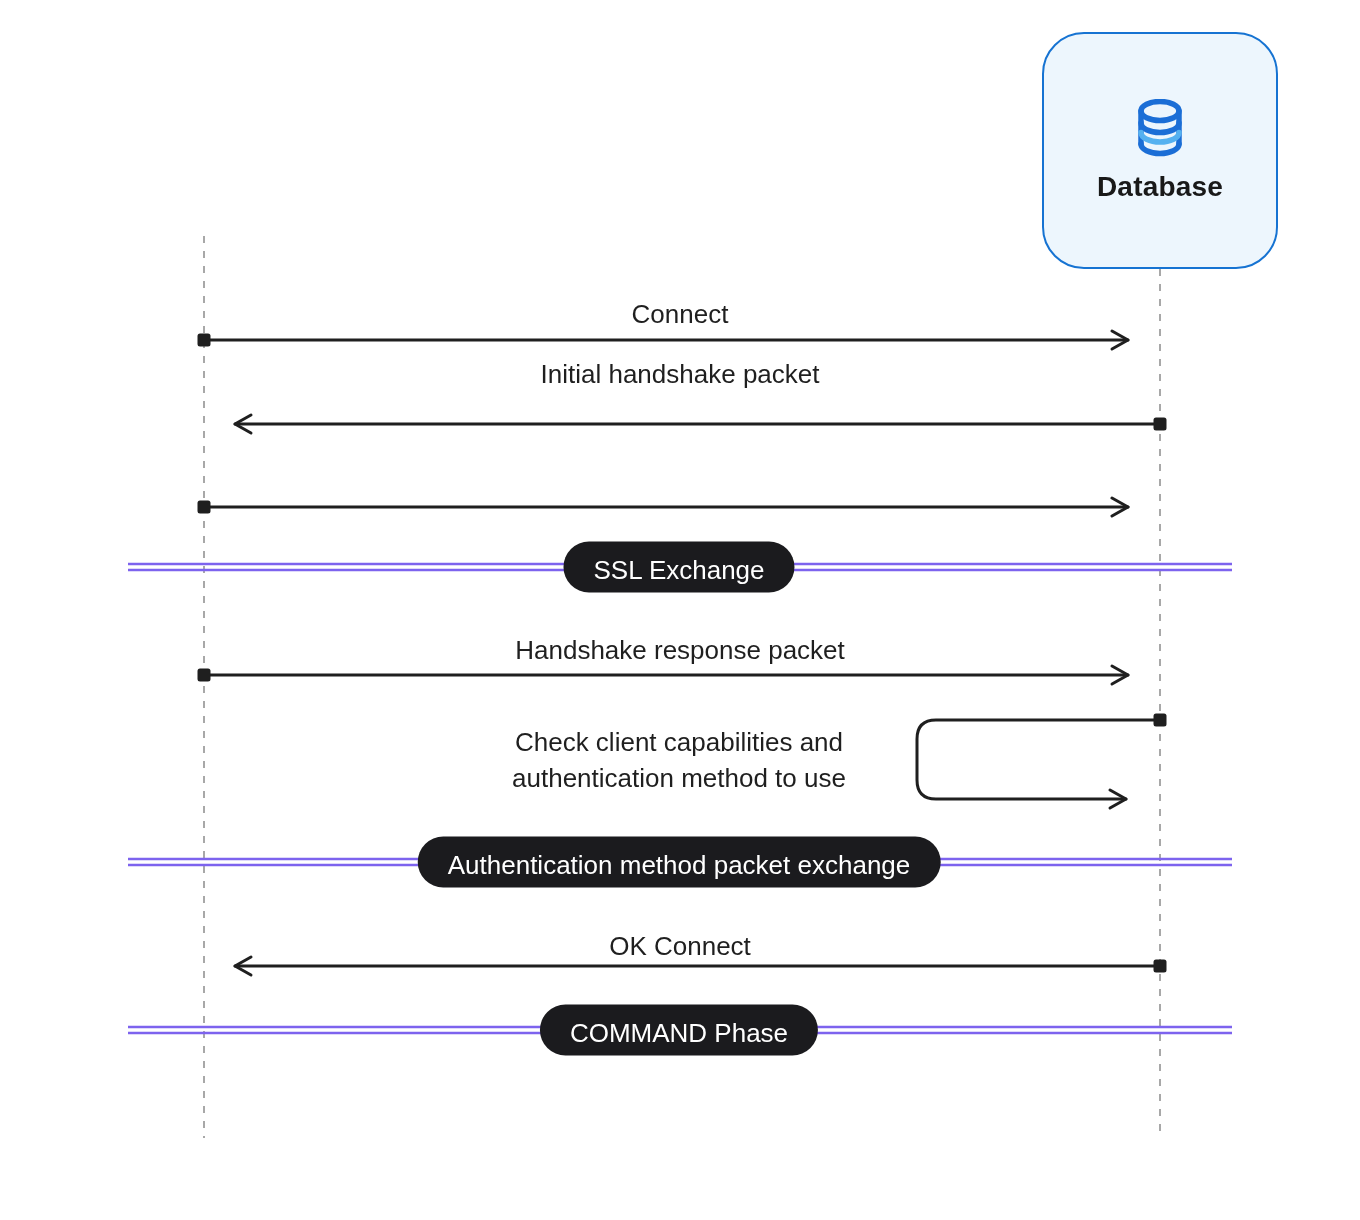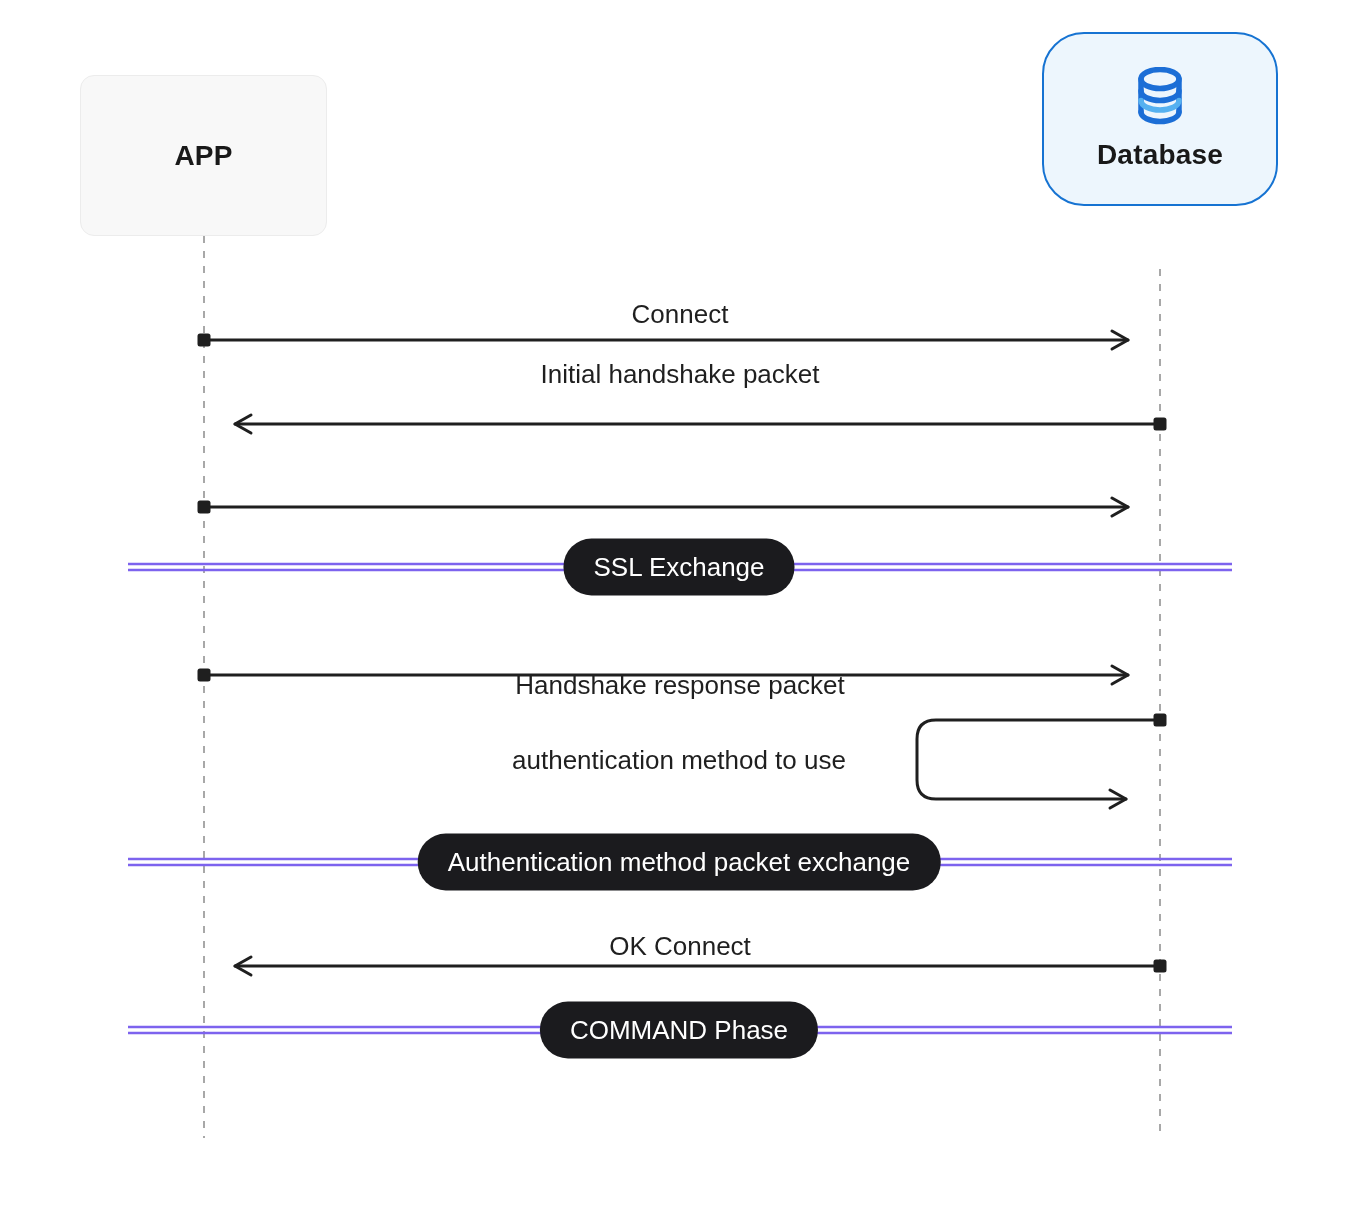--- a/index.html
+++ b/index.html
@@ -32,39 +32,39 @@
   .sq{fill:var(--ink);}
 
   .actor-box{position:absolute;display:flex;align-items:center;justify-content:center;box-sizing:border-box;}
   .actor-app{
     left:80px;top:75px;width:247px;height:161px;
     background:var(--app-bg);
     border:1px solid var(--app-border);
     border-radius:14px;
   }
   .actor-db{
-    left:1042px;top:32px;width:236px;height:174px;
+    left:1042px;top:32px;width:236px;height:237px;
     background:var(--db-bg);
     border:2px solid var(--db-border);
     border-radius:42px;
     flex-direction:column;
     gap:14px;
   }
   .actor-label{
     font-size:28px;font-weight:700;color:#191919;letter-spacing:0.2px;
   }
   .msg-label{
     position:absolute;transform:translate(-50%,-50%);
     font-size:26px;color:var(--ink);white-space:nowrap;
   }
   .msg-label.multiline{white-space:normal;text-align:center;line-height:36px;}
   .phase-pill{
     position:absolute;transform:translate(-50%,-50%);
     background:var(--pill-bg);color:var(--pill-text);
-    font-size:26px;line-height:57px;height:57px;
+    font-size:26px;line-height:57px;height:51px;
     padding:0 30px;border-radius:28px;white-space:nowrap;
   }
 </style>
 </head>
 <body>
 
 <div class="canvas">
 
   <svg class="lines-layer" width="1360" height="1220" viewBox="0 0 1360 1220" aria-hidden="true">
 
@@ -114,46 +114,44 @@
       <rect class="sq" x="1153.5" y="713.5" width="13" height="13" rx="2.5"></rect>
     </g>
 
     <g>
       <line class="msg" x1="1154" y1="966" x2="235" y2="966"></line>
       <path class="head" d="M251,957 L235,966 L251,975"></path>
       <rect class="sq" x="1153.5" y="959.5" width="13" height="13" rx="2.5"></rect>
     </g>
   </svg>
 
-  <div class="actor-box actor-app">
-    <span class="actor-label">APP</span>
-  </div>
 
   <div class="actor-box actor-db">
     <svg width="50" height="58" viewBox="0 0 50 58" aria-hidden="true">
       <g fill="none" stroke-width="5.5" stroke-linecap="round">
         <path d="M6,12 L6,45" stroke="var(--db-icon-dark)"></path>
         <path d="M44,12 L44,45" stroke="var(--db-icon-dark)"></path>
         <path d="M6,45 A19,9.5 0 0 0 44,45" stroke="var(--db-icon-dark)"></path>
         <path d="M6,24 A19,9.5 0 0 0 44,24" stroke="var(--db-icon-dark)"></path>
         <path d="M6,33.5 A19,9.5 0 0 0 44,33.5" stroke="var(--db-icon-light)"></path>
         <ellipse cx="25" cy="12" rx="19" ry="9.5" stroke="var(--db-icon-dark)"></ellipse>
       </g>
     </svg>
     <span class="actor-label">Database</span>
   </div>
 
   <div class="msg-label" style="left:680px;top:314px;">Connect</div>
 
   <div class="msg-label" style="left:680px;top:374px;">Initial handshake packet</div>
 
 
-  <div class="msg-label" style="left:680px;top:650px;margin-top:35px;">Handshake response packet</div>
+  <div class="msg-label" style="left:680px;top:650px;">Handshake response packet</div>
 
   <div class="msg-label multiline" style="left:679px;top:760px;">
+    <div>Check client capabilities and</div>
     <div>authentication method to use</div>
   </div>
 
   <div class="msg-label" style="left:680px;top:946px;">OK Connect</div>
 
   <div class="phase-pill" style="left:679px;top:567px;">SSL Exchange</div>
 
   <div class="phase-pill" style="left:679px;top:862px;">Authentication method packet exchange</div>
 
   <div class="phase-pill" style="left:679px;top:1030px;">COMMAND Phase</div>

